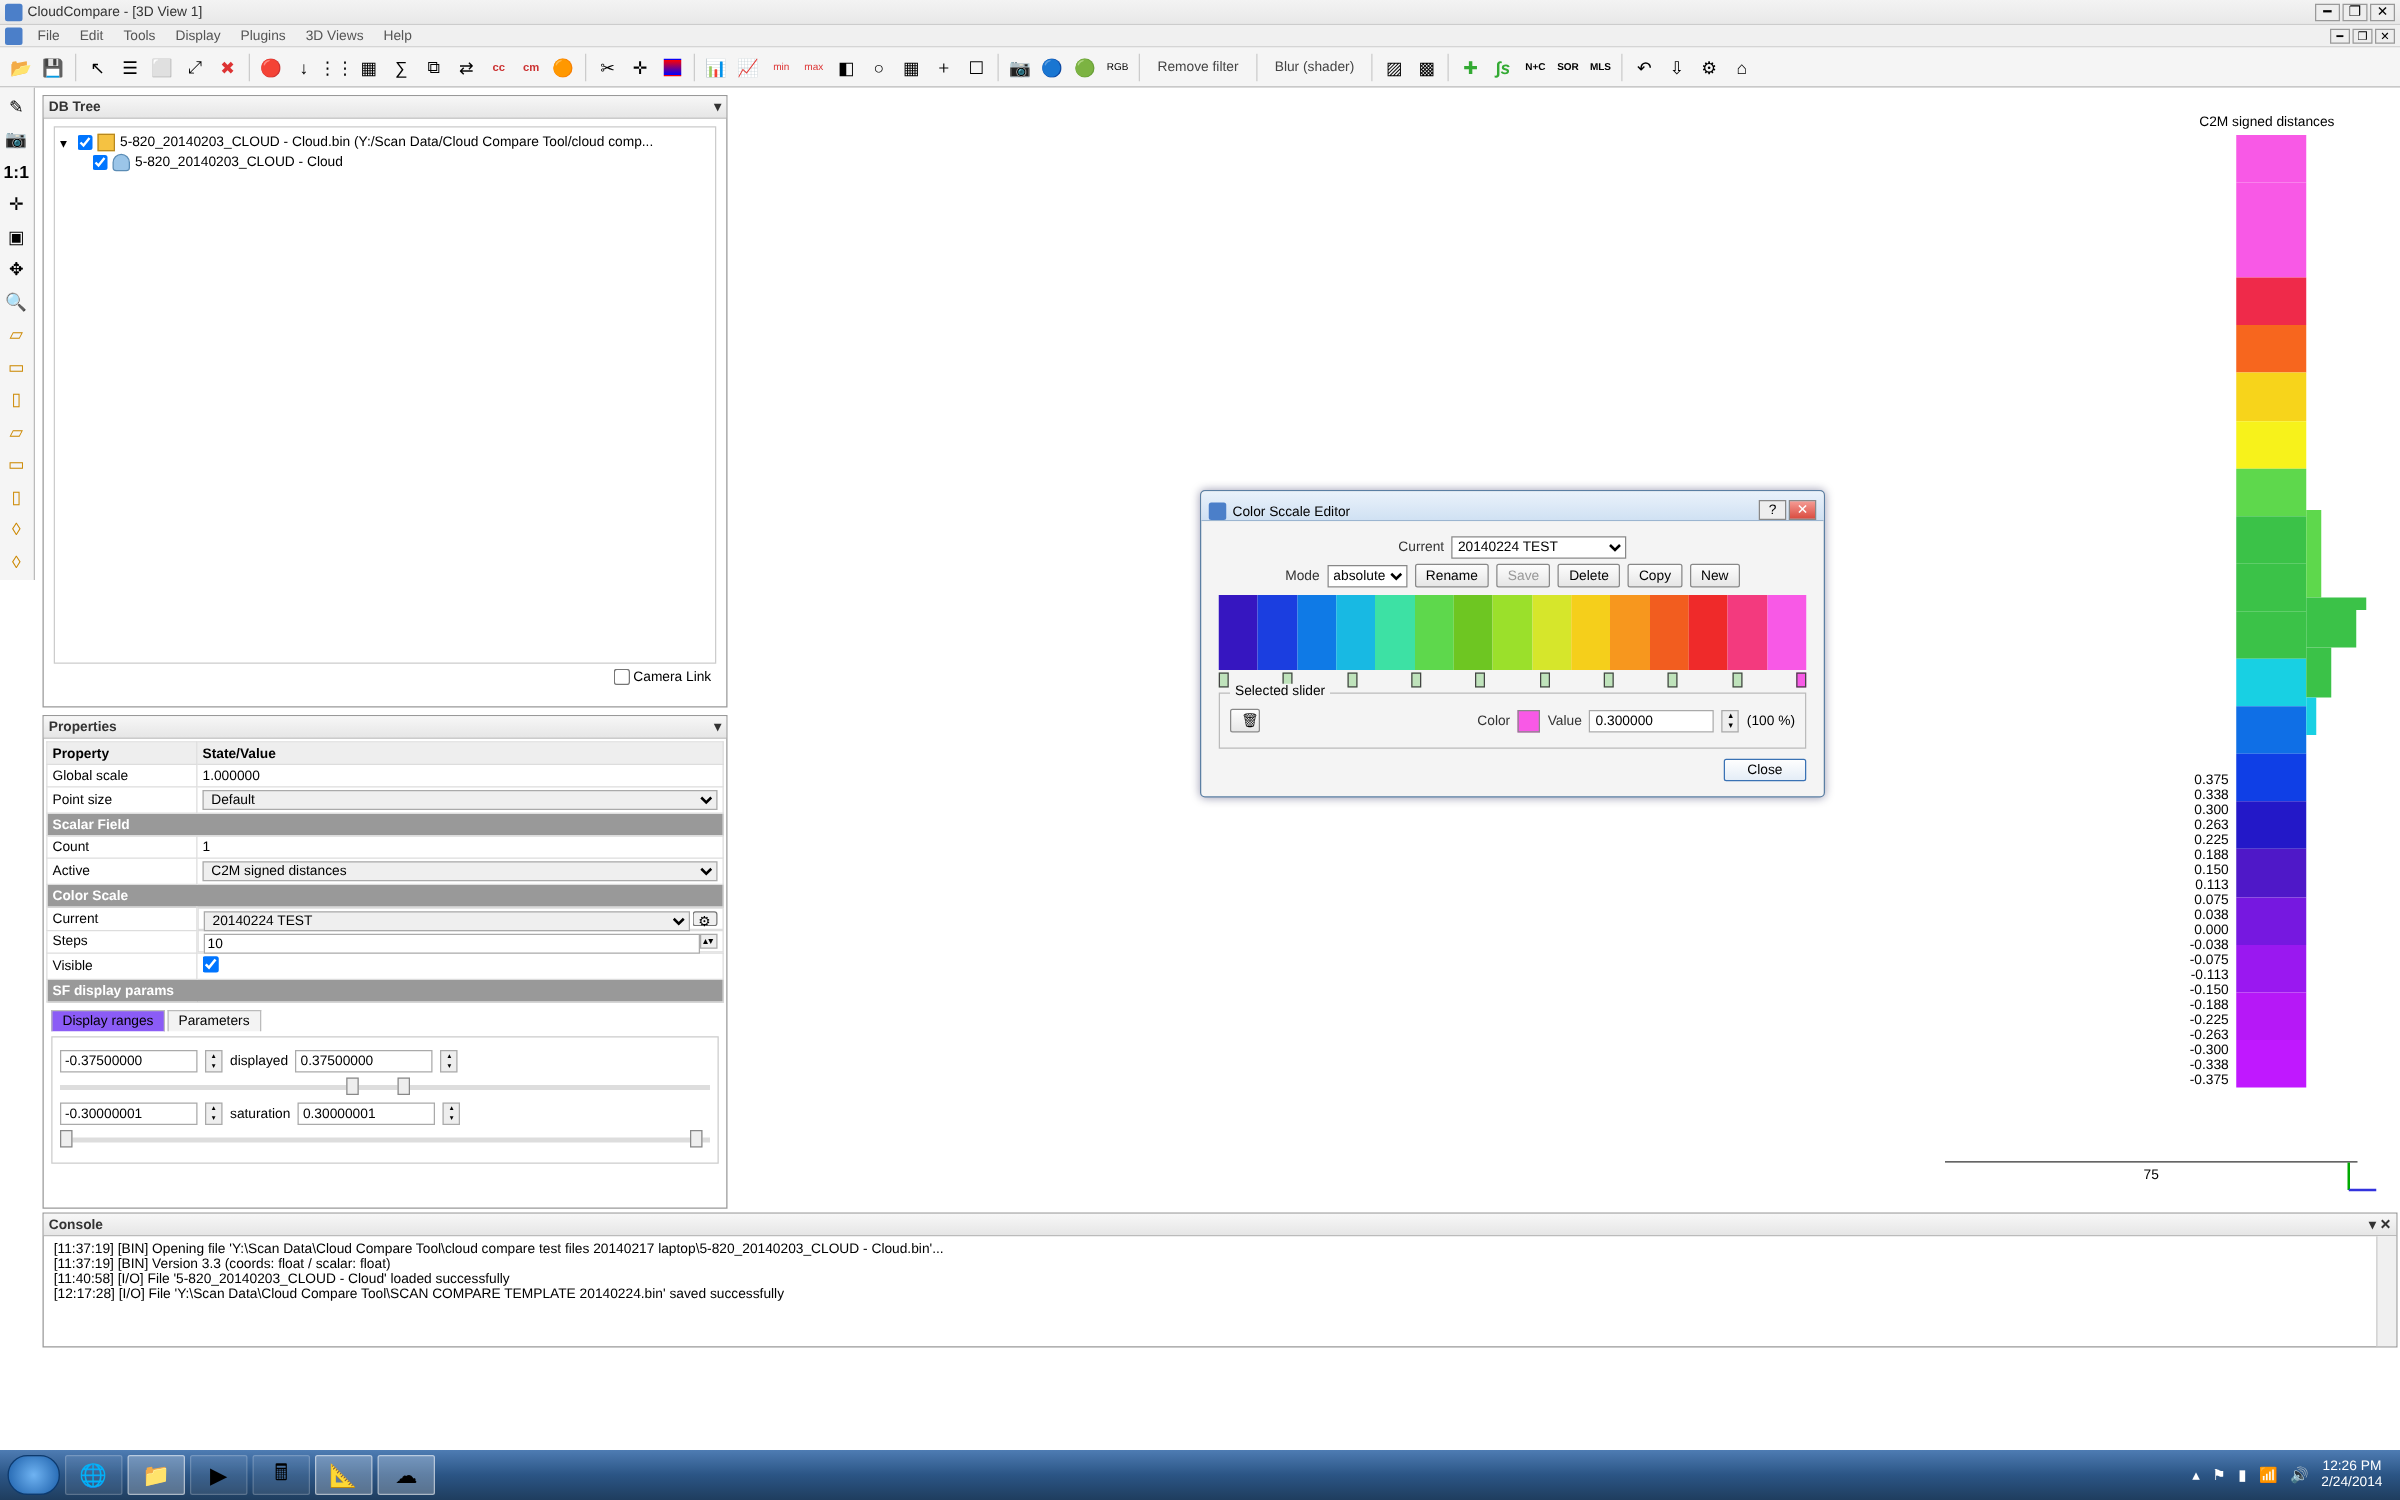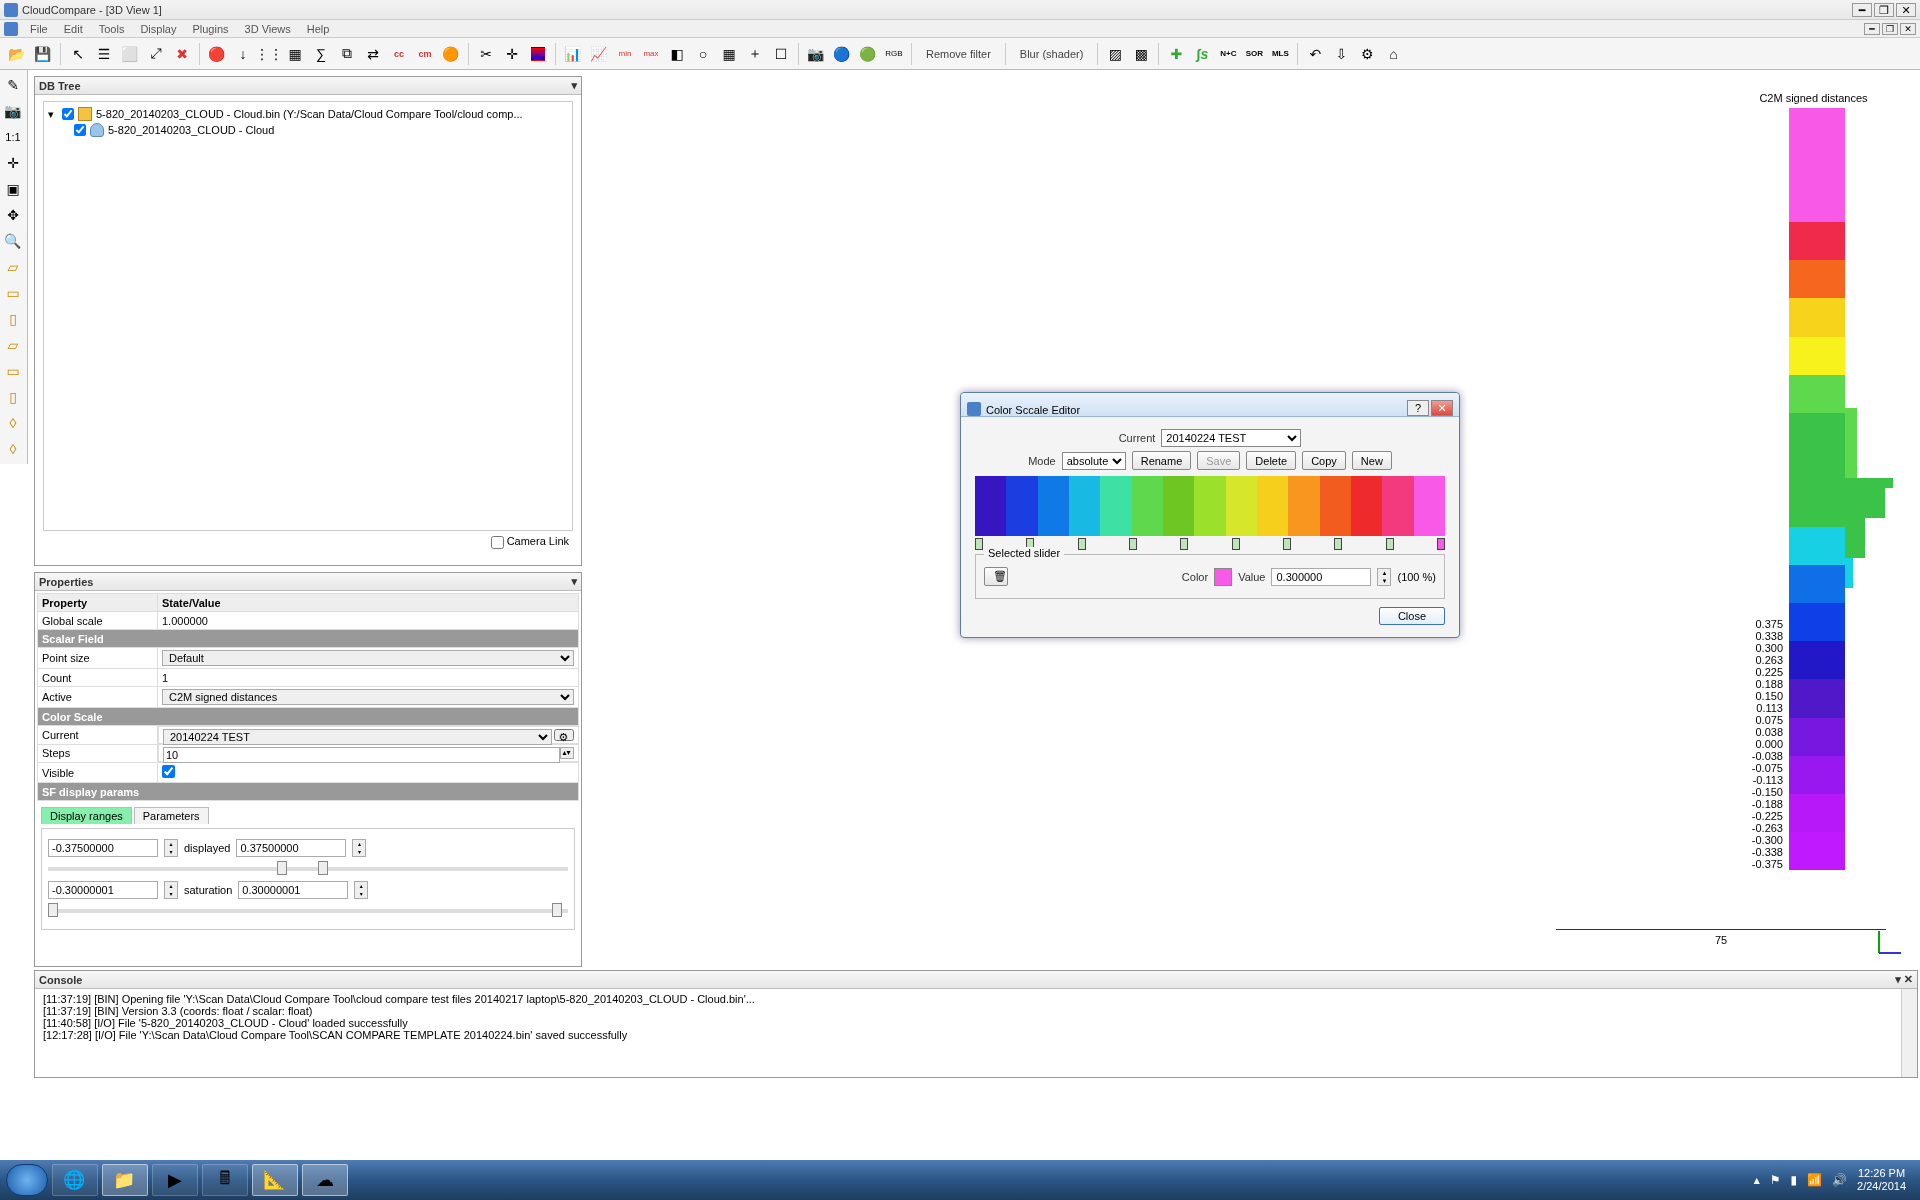--- a/index.html
+++ b/index.html
@@ -41,21 +41,21 @@
 
 .props-panel { position:absolute; left:34px; top:572px; width:548px; height:395px; border:1px solid #999; background:#fff; }
 .props-body { height:376px; overflow-y:scroll; padding:2px; }
 .props-table { width:100%; border-collapse:collapse; }
 .props-table td { border:1px solid #ddd; padding:2px 4px; height:18px; }
 .props-table td.head { background:#eee; font-weight:bold; }
 .props-table td.section { background:#999; color:#fff; font-weight:bold; }
 .props-table select,.props-table input[type=text] { width:100%; border:1px solid #aaa; height:16px; font-size:11px; padding:0 2px; }
 .props-tabs { display:flex; gap:2px; margin:6px 0 4px 4px; }
 .props-tabs .ptab { border:1px solid #bbb; padding:2px 8px; background:#f3f3f3; cursor:pointer; border-bottom:none; }
-.props-tabs .ptab.active { background:#86efac; }
+.props-tabs .ptab.active { background:#8b5cf6; }
 .range-box { border:1px solid #ccc; padding:6px; margin:0 4px; }
 .range-row { display:flex; align-items:center; gap:6px; margin:4px 0; }
 .range-row input[type=text]{ width:110px; border:1px solid #aaa; height:18px; padding:0 3px; }
 .range-row .spin { border:1px solid #aaa; height:18px; width:14px; background:#eee; display:flex; flex-direction:column; }
 .range-row .spin span{ flex:1; text-align:center; font-size:6px; line-height:8px; cursor:pointer; }
 .slider-track { flex:1; height:4px; background:#ddd; position:relative; margin:6px 0; }
 .slider-thumb { position:absolute; width:10px; height:14px; background:#eee; border:1px solid #888; top:-6px; cursor:pointer; }
 
 .console-panel { position:absolute; left:34px; right:2px; top:970px; height:108px; border:1px solid #999; background:#fff; }
 .console-body { height:90px; overflow:auto; padding:4px 8px; }
@@ -191,21 +191,21 @@
   <div class="tsep"></div>
   <div class="tbtn">↶</div>
   <div class="tbtn">⇩</div>
   <div class="tbtn">⚙</div>
   <div class="tbtn">⌂</div>
 </div>
 
 <div class="toolbar-left">
   <div class="tbtn">✎</div>
   <div class="tbtn">📷</div>
-  <div class="tbtn" style="font-size:11px;font-weight:normal">1:1</div>
+  <div class="tbtn" style="font-size:14px;font-weight:bold">1:1</div>
   <div class="tbtn">✛</div>
   <div class="tbtn">▣</div>
   <div class="tbtn">✥</div>
   <div class="tbtn">🔍</div>
   <div class="tbtn" style="color:#c80">▱</div>
   <div class="tbtn" style="color:#c80">▭</div>
   <div class="tbtn" style="color:#c80">▯</div>
   <div class="tbtn" style="color:#c80">▱</div>
   <div class="tbtn" style="color:#c80">▭</div>
   <div class="tbtn" style="color:#c80">▯</div>
@@ -249,25 +249,25 @@
       <tbody>
           <tr>
             <td class="head" style="width:120px">Property</td>
           <td class="head">State/Value</td>
           </tr>
       <tr>
             <td>Global scale</td>
           <td>1.000000</td>
           </tr>
       <tr>
-            <td class="section" colspan="2">Scalar Field</td>
-          </tr>
-      <tr>
             <td>Point size</td>
           <td><select><option>Default</option></select></td>
+          </tr>
+      <tr>
+            <td class="section" colspan="2">Scalar Field</td>
           </tr>
       <tr>
             <td>Count</td>
           <td>1</td>
           </tr>
       <tr>
             <td>Active</td>
           <td><select><option>C2M signed distances</option></select></td>
           </tr>
       <tr>

